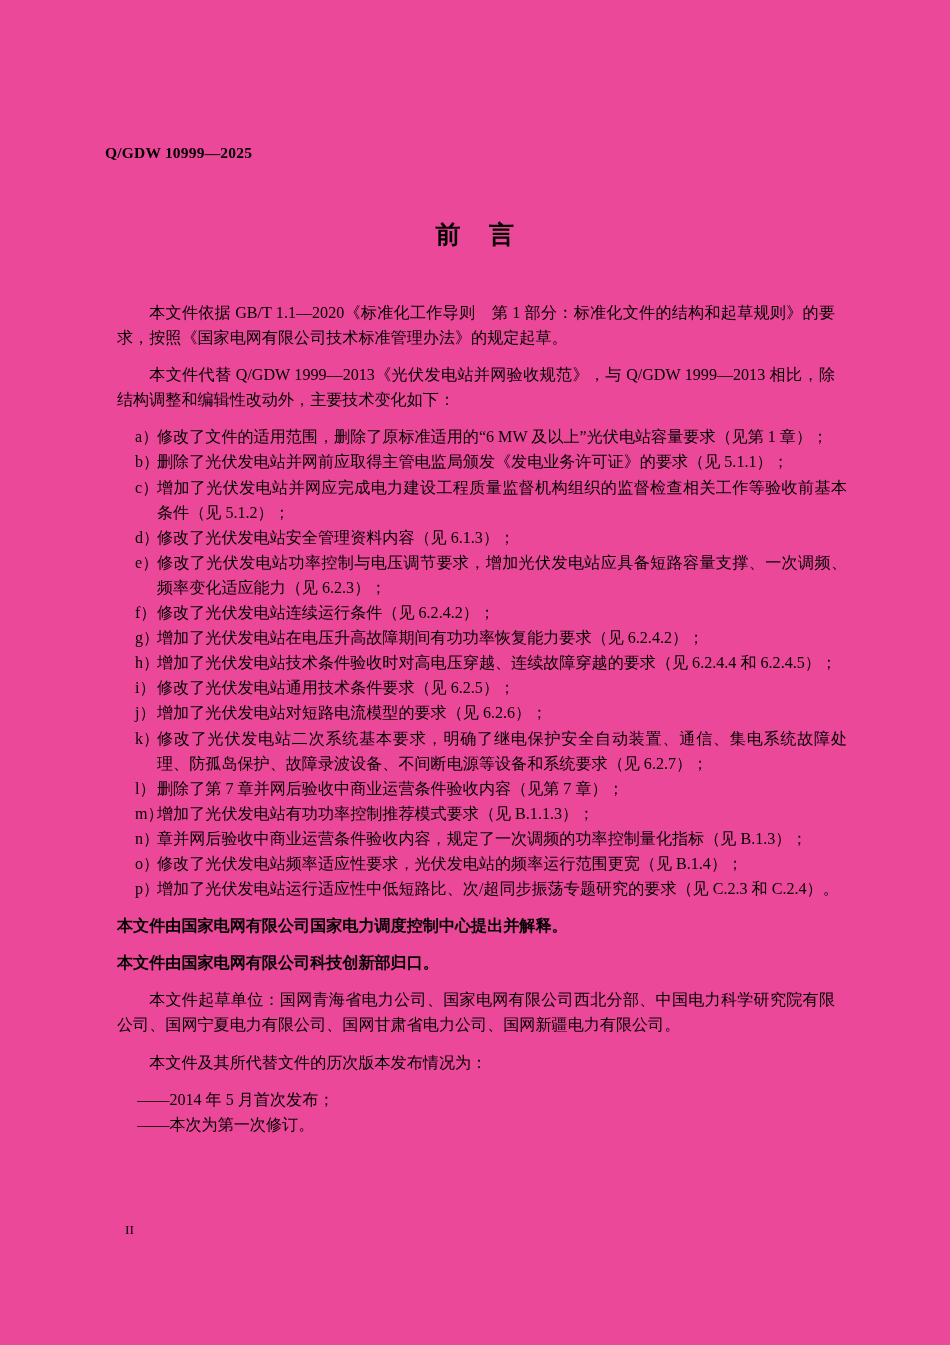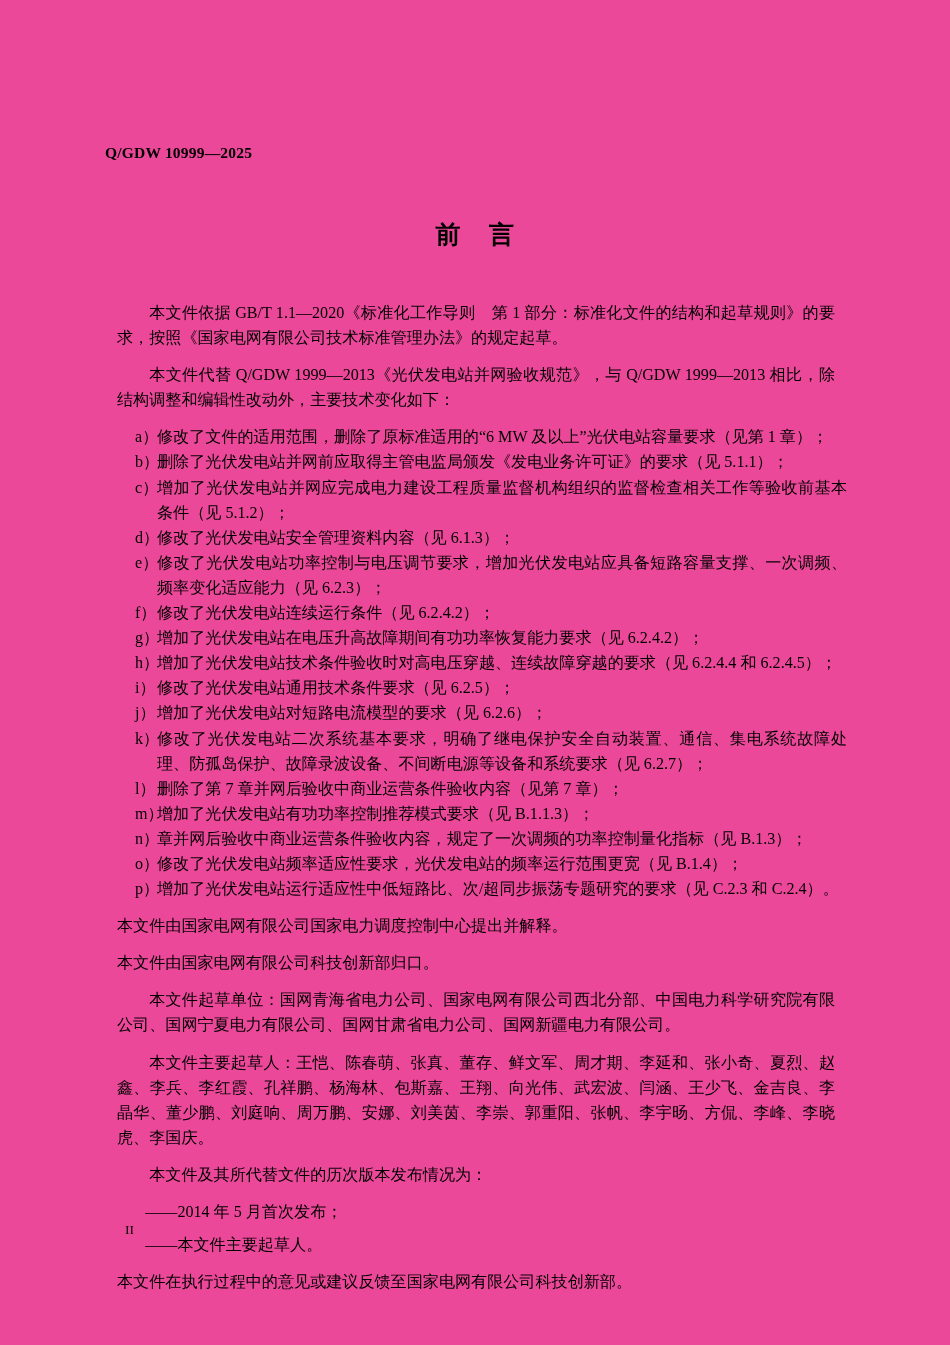--- a/index.html
+++ b/index.html
@@ -53,20 +53,21 @@
     margin: 12px;
     font-size: 16.1px;
     line-height: 25.1px;
     text-align: justify;
     text-justify: inter-ideograph;
     text-indent: 2em;
     word-break: break-all;
   }
   p.para.noindent {
     text-indent: 0;
+    font-weight: bold;
   }
   
   .list-item {
     display: flex;
     font-size: 16.1px;
     line-height: 25.1px;
     align-items: flex-start;
   }
   .list-item .marker {
     flex: 0 0 auto;
@@ -78,21 +79,21 @@
   .list-item .itext {
     flex: 1 1 auto;
     text-align: justify;
     text-justify: inter-ideograph;
     word-break: break-all;
   }
   .dash-item {
     font-size: 16.1px;
     line-height: 25.1px;
     text-indent: 2em;
-    margin: 8px;
+    margin: 0;
   }
   .page-number {
     position: absolute;
     left: 125px;
     top: 1222px;
     font-size: 13.5px;
     font-family: "Liberation Serif", serif;
   }
 </style>
 </head>
@@ -173,23 +174,21 @@
       <span class="itext">修改了光伏发电站频率适应性要求，光伏发电站的频率运行范围更宽（见 B.1.4）；</span>
     </div>
     <div class="list-item">
       <span class="marker">p）</span>
       <span class="itext">增加了光伏发电站运行适应性中低短路比、次/超同步振荡专题研究的要求（见 C.2.3 和 C.2.4）。</span>
     </div>
 
     <p class="para noindent">本文件由国家电网有限公司国家电力调度控制中心提出并解释。</p>
     <p class="para noindent">本文件由国家电网有限公司科技创新部归口。</p>
     <p class="para">本文件起草单位：国网青海省电力公司、国家电网有限公司西北分部、中国电力科学研究院有限公司、国网宁夏电力有限公司、国网甘肃省电力公司、国网新疆电力有限公司。</p>
-    <p class="para">本文件主要起草人：王恺、陈春萌、张真、董存、鲜文军、周才期、李延和、张小奇、夏烈、赵鑫、李兵、李红霞、孔祥鹏、杨海林、包斯嘉、王翔、向光伟、武宏波、闫涵、王少飞、金吉良、李晶华、董少鹏、刘庭响、周万鹏、安娜、刘美茵、李崇、郭重阳、张帆、李宇旸、方侃、李峰、李晓虎、李国庆。</p>
     <p class="para">本文件及其所代替文件的历次版本发布情况为：</p>
     <p class="dash-item">——2014 年 5 月首次发布；</p>
-    <p class="dash-item">——本文件主要起草人。</p>
-    <p class="para noindent">本文件在执行过程中的意见或建议反馈至国家电网有限公司科技创新部。</p>
+    <p class="dash-item">——本次为第一次修订。</p>
 
   </div>
 
   <div class="page-number">II</div>
 
 </div>
 
 </body></html>

